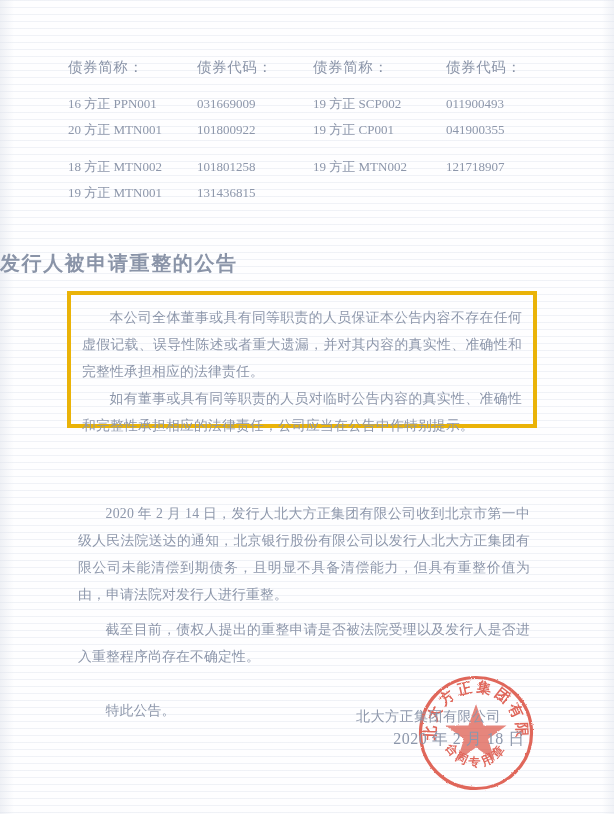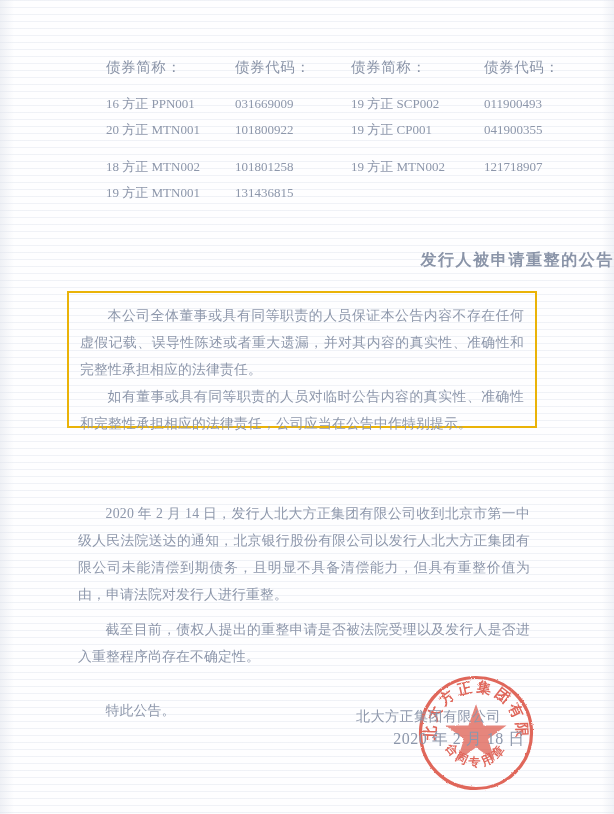--- a/index.html
+++ b/index.html
@@ -60,21 +60,20 @@
   
   #bond-table {
     position: absolute;
     left: 68px;
     top: 58px;
     width: 480px;
   }
   .bond-row {
     position: relative;
     height: 26px;
-    margin-left: 38px;
   }
   .bond-cell {
     position: absolute;
     white-space: nowrap;
     font-size: 13px;
     line-height: 18px;
     color: #8d97ab;
   }
   .bond-cell.c1 { left: 0px; }
   .bond-cell.c2 { left: 129px; }
@@ -87,35 +86,35 @@
   }
   .bond-row.header { height: 37px; }
   .bond-row.gap-before { margin-top: 11px; }
 
   
   #doc-title {
     position: absolute;
     left: 0;
     top: 250px;
     width: 614px;
-    text-align: right;
-    font-size: 16px;
+    text-align: left;
+    font-size: 20px;
     letter-spacing: 1.6px;
     color: #8a94a8;
     font-weight: 600;
   }
 
   
   #disclaimer-box {
     position: absolute;
     left: 67px;
     top: 291px;
     width: 470px;
     height: 137px;
-    border: 2px solid #eab308;
+    border: 4px solid #eab308;
     box-sizing: border-box;
     padding: 9px 11px 6px 11px;
     background: transparent;
   }
   .disc-para {
     font-size: 13.8px;
     line-height: 27px;
     color: #8d97ab;
     text-indent: 2em;
     margin: 0;

